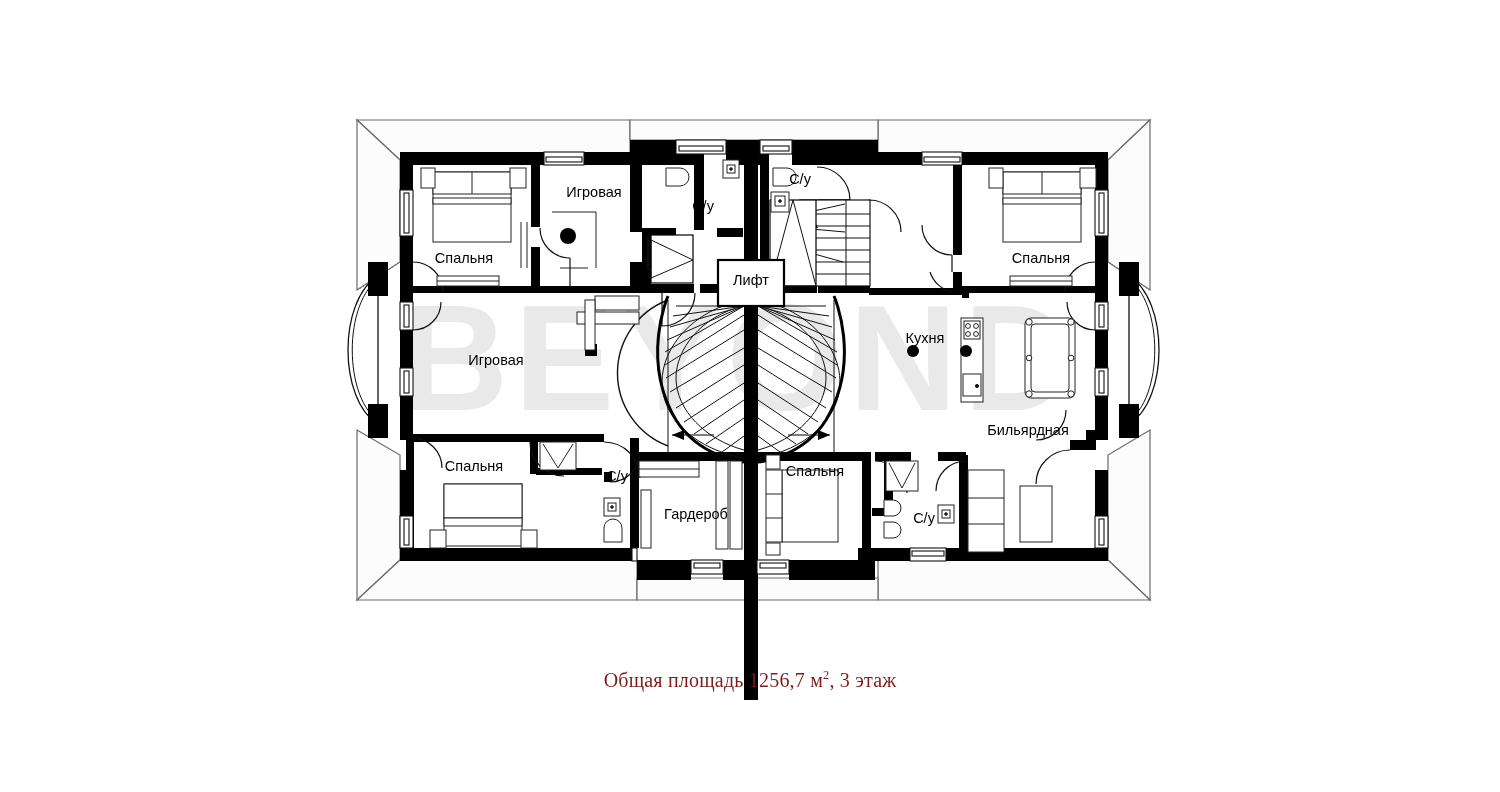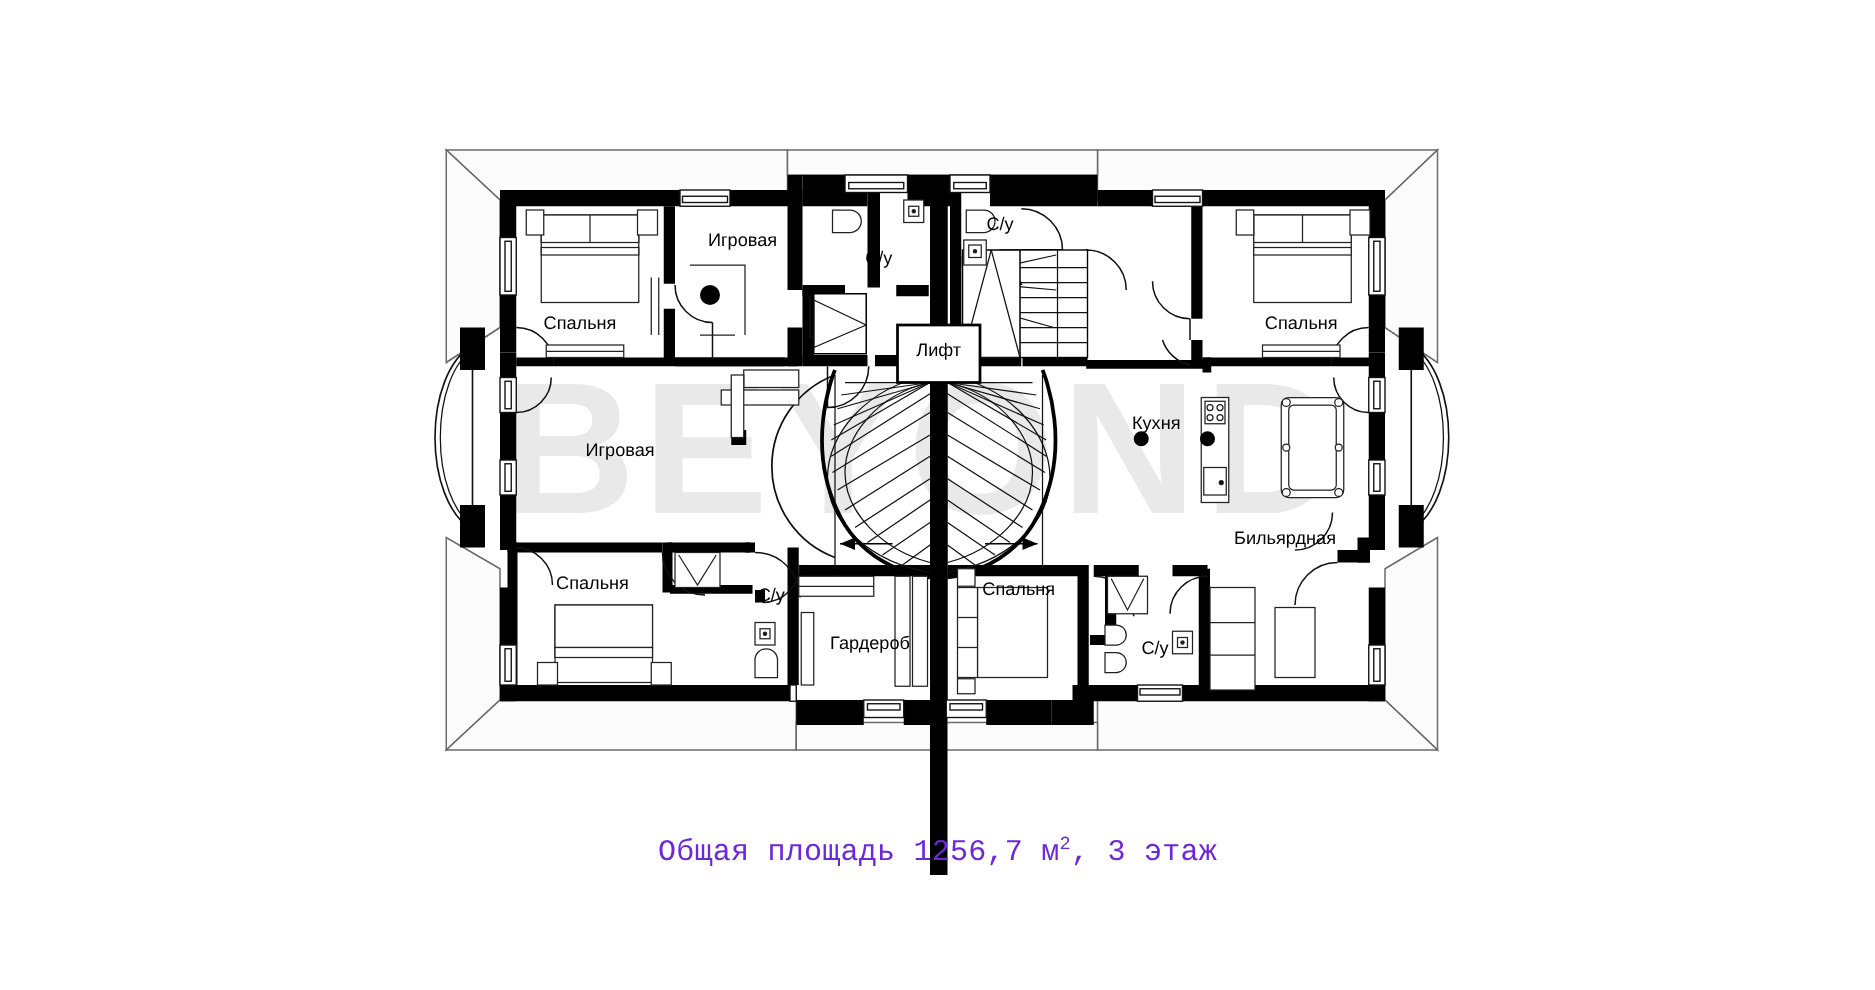--- a/index.html
+++ b/index.html
@@ -34,23 +34,23 @@
     fill: #000000;
     text-anchor: middle;
     dominant-baseline: middle;
   }
   .caption {
     position: absolute;
     left: 0;
     top: 668px;
     width: 1500px;
     text-align: center;
-    font-family: Liberation Mono, monospace;
-    font-size: 24px;
-    color: #6d28d9;
+    font-family: Liberation Serif, serif;
+    font-size: 20px;
+    color: #7f1d1d;
     letter-spacing: 0.2px;
   }
   .caption sup {
     font-size: 0.62em;
     vertical-align: super;
   }
   .wm {
     font-family: "Liberation Sans", sans-serif;
     font-weight: bold;
     font-size: 150px;

